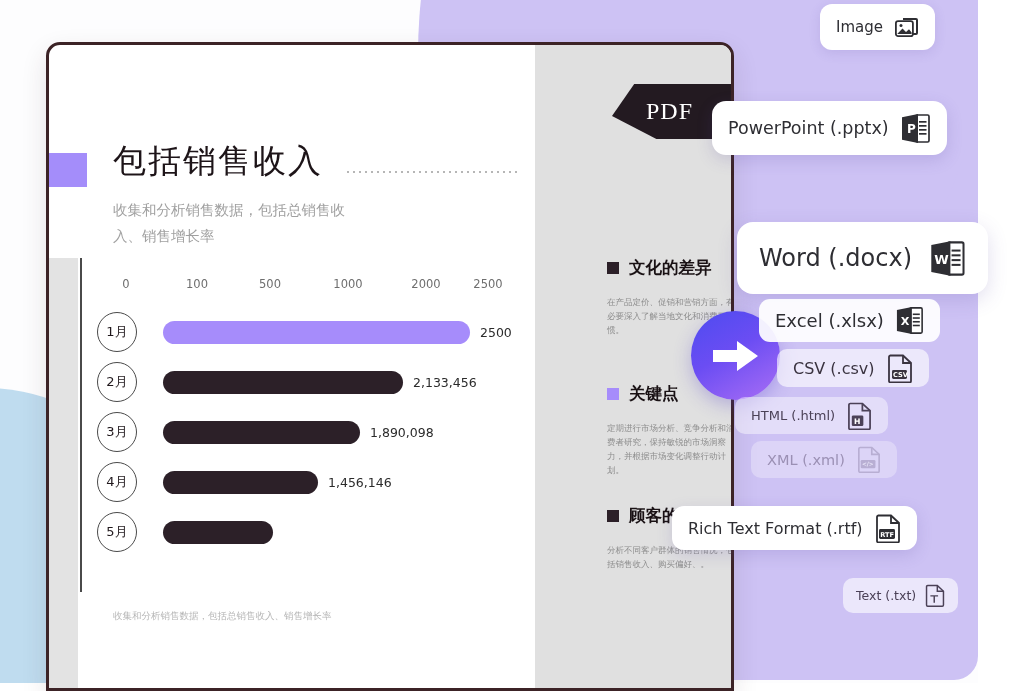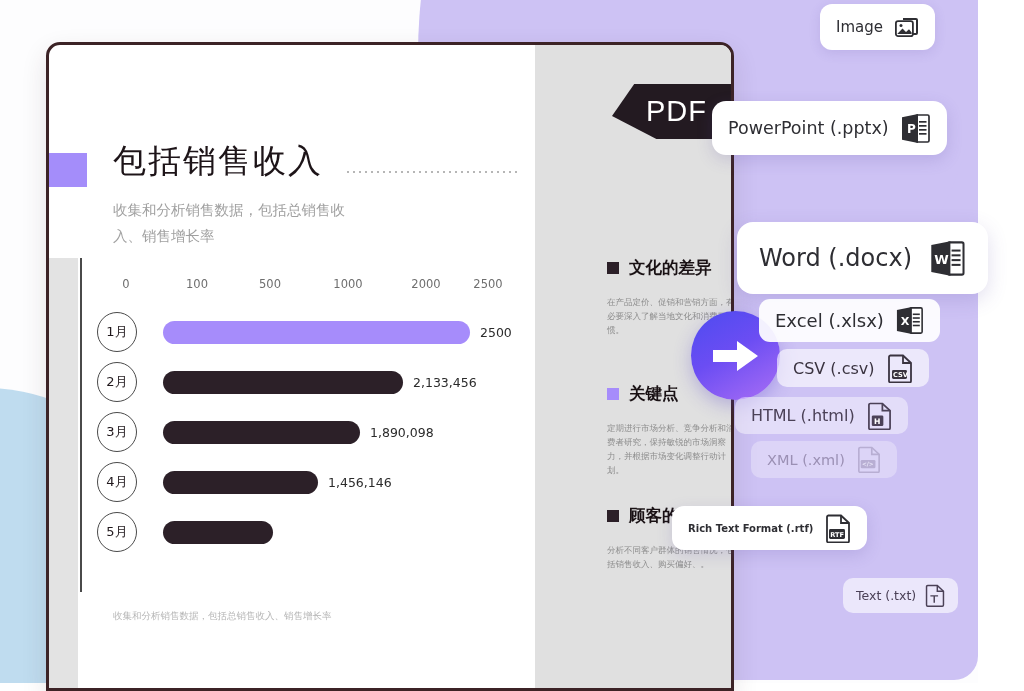--- a/index.html
+++ b/index.html
@@ -181,23 +181,23 @@
     width: 185px; height: 55px;
     background: #231a21;
     display: flex;
     align-items: center;
     justify-content: flex-start;
     padding-left: 34px;
     clip-path: polygon(12% 0, 100% 0, 100% 100%, 24% 100%, 0 58%);
   }
   .pdf-ribbon span {
     color: #ffffff;
-    font-size: 29px;
+    font-size: 24px;
     letter-spacing: 1px;
-    font-family: Liberation Sans, sans-serif;
+    font-family: Liberation Serif, serif;
   }
 
   .sec { position: absolute; left: 72px; width: 128px; }
   .sec-head { display: flex; align-items: center; gap: 10px; }
   .sec-bullet { width: 12px; height: 12px; background: #2c2028; flex: 0 0 auto; }
   .sec-bullet.accent { background: #a68cfb; }
   .sec-title {
     font-size: 16.5px;
     font-weight: 700;
     color: #191114;
@@ -253,30 +253,30 @@
   #chip-excel   { left: 759px; top: 299px; height: 43px; border-radius: 11px;
                   background: rgba(255,255,255,0.92); }
   #chip-excel .chip-label { font-size: 18px; }
 
   #chip-csv     { left: 777px; top: 349px; height: 38px; border-radius: 10px;
                   background: rgba(255,255,255,0.62); }
   #chip-csv .chip-label { font-size: 16px; color: #3a3340; }
 
   #chip-html    { left: 735px; top: 397px; height: 37px; border-radius: 10px;
                   background: rgba(255,255,255,0.45); }
-  #chip-html .chip-label { font-size: 16px; color: #4b4157; }
+  #chip-html .chip-label { font-size: 13px; color: #4b4157; }
 
   #chip-xml     { left: 751px; top: 441px; height: 37px; border-radius: 10px;
                   background: rgba(255,255,255,0.3); }
   #chip-xml .chip-label { font-size: 14.5px; color: #9b90b4; }
   #chip-xml svg { opacity: 0.45; }
 
   #chip-rtf     { left: 672px; top: 506px; height: 44px; border-radius: 12px;
                   box-shadow: 0 5px 16px rgba(90,70,160,0.18); }
-  #chip-rtf .chip-label { font-size: 10px; font-weight: bold; }
+  #chip-rtf .chip-label { font-size: 16px; }
 
   #chip-txt     { left: 843px; top: 578px; height: 35px; border-radius: 10px;
                   background: rgba(255,255,255,0.6); padding: 0 13px; gap: 9px; }
   #chip-txt .chip-label { font-size: 12.5px; color: #4b4157; }
 </style>
 </head>
 <body>
 
 <div id="stage">
 

